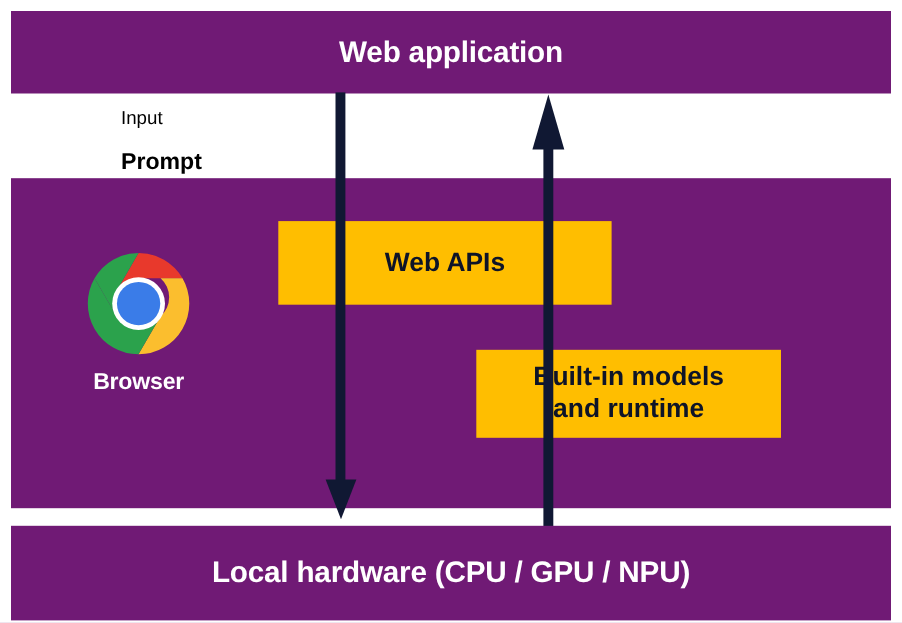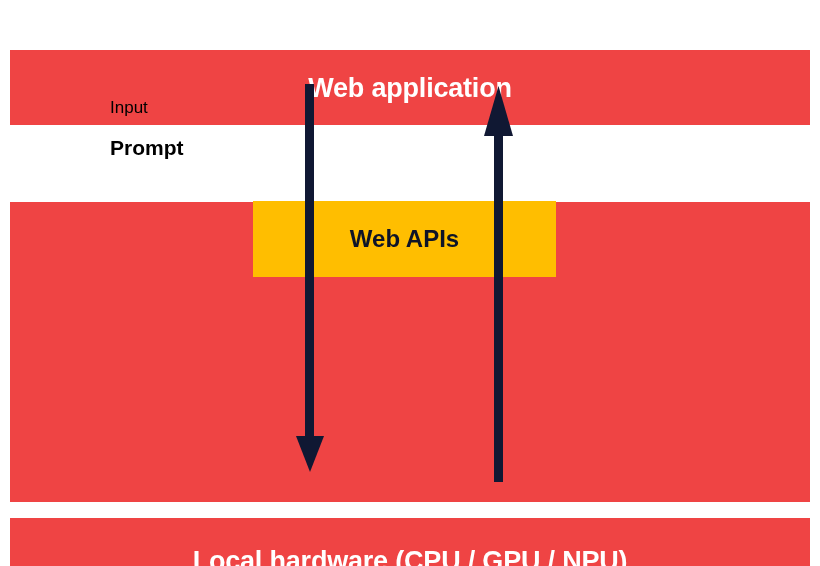--- a/index.html
+++ b/index.html
@@ -14,22 +14,21 @@
     position: relative;
     width: 820px;
     height: 566px;
     background: #ffffff;
     overflow: hidden;
   }
 
   
   .band {
     position: absolute;
-    background: #ef4444;
-    margin-top: 40px;
+    background: #701a75;
   }
   #band-web-application {
     left: 10px;  top: 10px;  width: 800px; height: 75px;
   }
   #band-browser {
     left: 10px;  top: 162px; width: 800px; height: 300px;
   }
   #band-local-hardware {
     left: 10px;  top: 478px; width: 800px; height: 86px;
   }
@@ -120,25 +119,49 @@
   </div>
 
   <div id="io-input" class="io-group">
     <span class="io-kicker">Input</span>
     <span class="io-value">Prompt</span>
   </div>
 
 
   <div id="band-browser" class="band"></div>
 
+  <div id="browser-block">
+    <svg id="chrome-icon" width="96" height="96" viewBox="0 0 100 100">
+      <defs>
+        <clipPath id="clipTop">
+          <path d="M50 0 A50 50 0 0 1 93.3 25 L50 25 Z"></path>
+        </clipPath>
+      </defs>
+
+      <path d="M50 2 A48 48 0 0 1 91.56 26 L50 26 A24 24 0 0 0 29.2 38 Z" fill="#e8392c"></path>
+
+      <path d="M91.56 26 A48 48 0 0 1 49.9 98 L70.8 62 A24 24 0 0 0 70.8 26 Z" fill="#fbbe2e"></path>
+
+      <path d="M49.9 98 A48 48 0 0 1 8.3 26 L29.2 62 A24 24 0 0 0 70.8 62 Z" fill="#2ba24c"></path>
+
+      <path d="M8.3 26 A48 48 0 0 1 50 2 L29.2 38 A24 24 0 0 0 29.2 62 Z" fill="#2ba24c"></path>
+      <circle cx="50" cy="50" r="25" fill="#ffffff"></circle>
+      <circle cx="50" cy="50" r="20.5" fill="#3a7ce8"></circle>
+    </svg>
+    <span id="browser-label">Browser</span>
+  </div>
 
   <div id="box-web-apis" class="amber-box">
     <span class="box-label">Web APIs</span>
   </div>
 
+  <div id="box-builtin" class="amber-box">
+    <span class="box-label">Built-in models
+and runtime</span>
+  </div>
 
   <svg id="arrow-down-prompt" class="arrow-svg" viewBox="0 0 32 388">
     <rect x="11" y="0" width="9" height="360" fill="#101833"></rect>
     <polygon points="2,352 30,352 16,388" fill="#101833"></polygon>
   </svg>
 
   <svg id="arrow-up-output" class="arrow-svg" viewBox="0 0 30 398">
     <rect x="10" y="38" width="9" height="360" fill="#101833"></rect>
     <polygon points="14.5,2 29,52 0,52" fill="#101833"></polygon>
   </svg>

